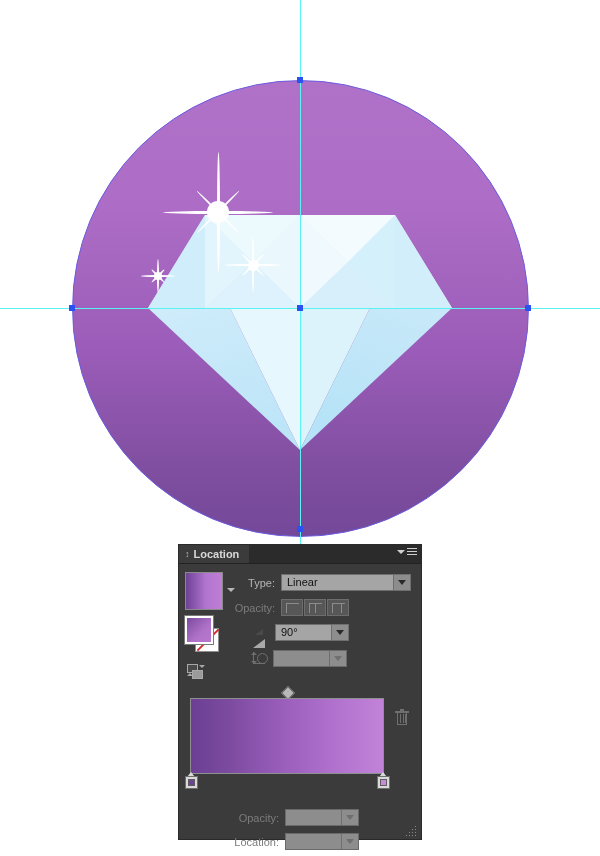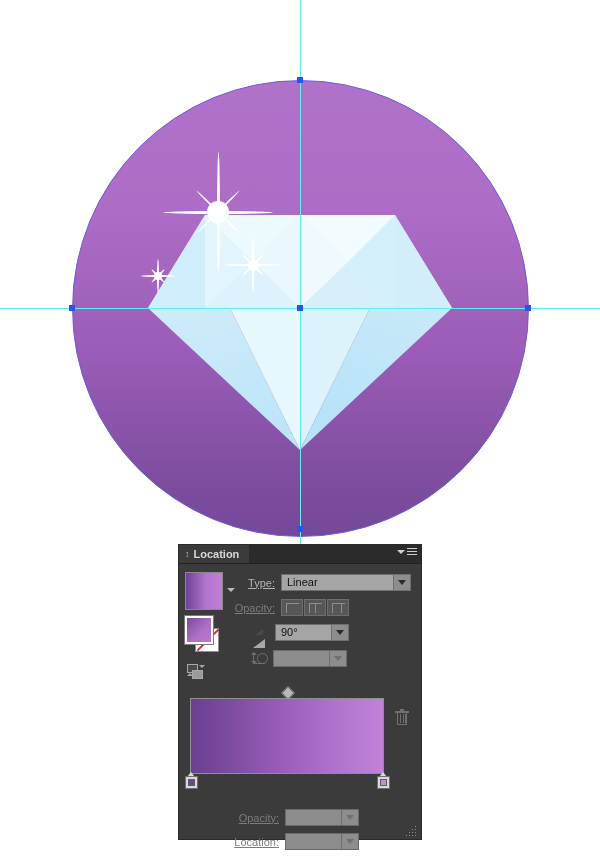--- a/index.html
+++ b/index.html
@@ -104,21 +104,21 @@
   #fs-small .sq{position:absolute;border:1px solid #a8a8a8;background:#4a4a4a;}
   #fs-small .sq1{left:0;top:0;width:9px;height:7px;}
   #fs-small .sq2{left:5px;top:6px;width:9px;height:7px;background:#9a9a9a;}
   #fs-small .dt{position:absolute;left:12px;top:1px;width:0;height:0;
     border-left:3px solid transparent;border-right:3px solid transparent;border-top:3px solid #a8a8a8;}
   #fs-small .ut{position:absolute;left:0px;top:9px;width:0;height:0;
     border-left:3px solid transparent;border-right:3px solid transparent;border-bottom:3px solid #a8a8a8;}
 
   
   .row{position:absolute;display:flex;align-items:center;}
-  .lbl{color:#b5b5b5;font-size:11px;text-align:right;text-decoration:underline;}
+  .lbl{color:#b5b5b5;font-size:11px;text-align:right;}
   .lbl.dim{color:#7c7c7c;}
 
   .field{
     height:17px;background:#a5a5a5;border:1px solid #6f6f6f;
     display:flex;align-items:center;box-sizing:border-box;
   }
   .field .val{flex:1;padding-left:5px;color:#111;font-size:11px;line-height:17px;white-space:nowrap;}
   .field .drop{
     width:16px;height:15px;background:#8d8d8d;border-left:1px solid #6f6f6f;
     display:flex;align-items:center;justify-content:center;

